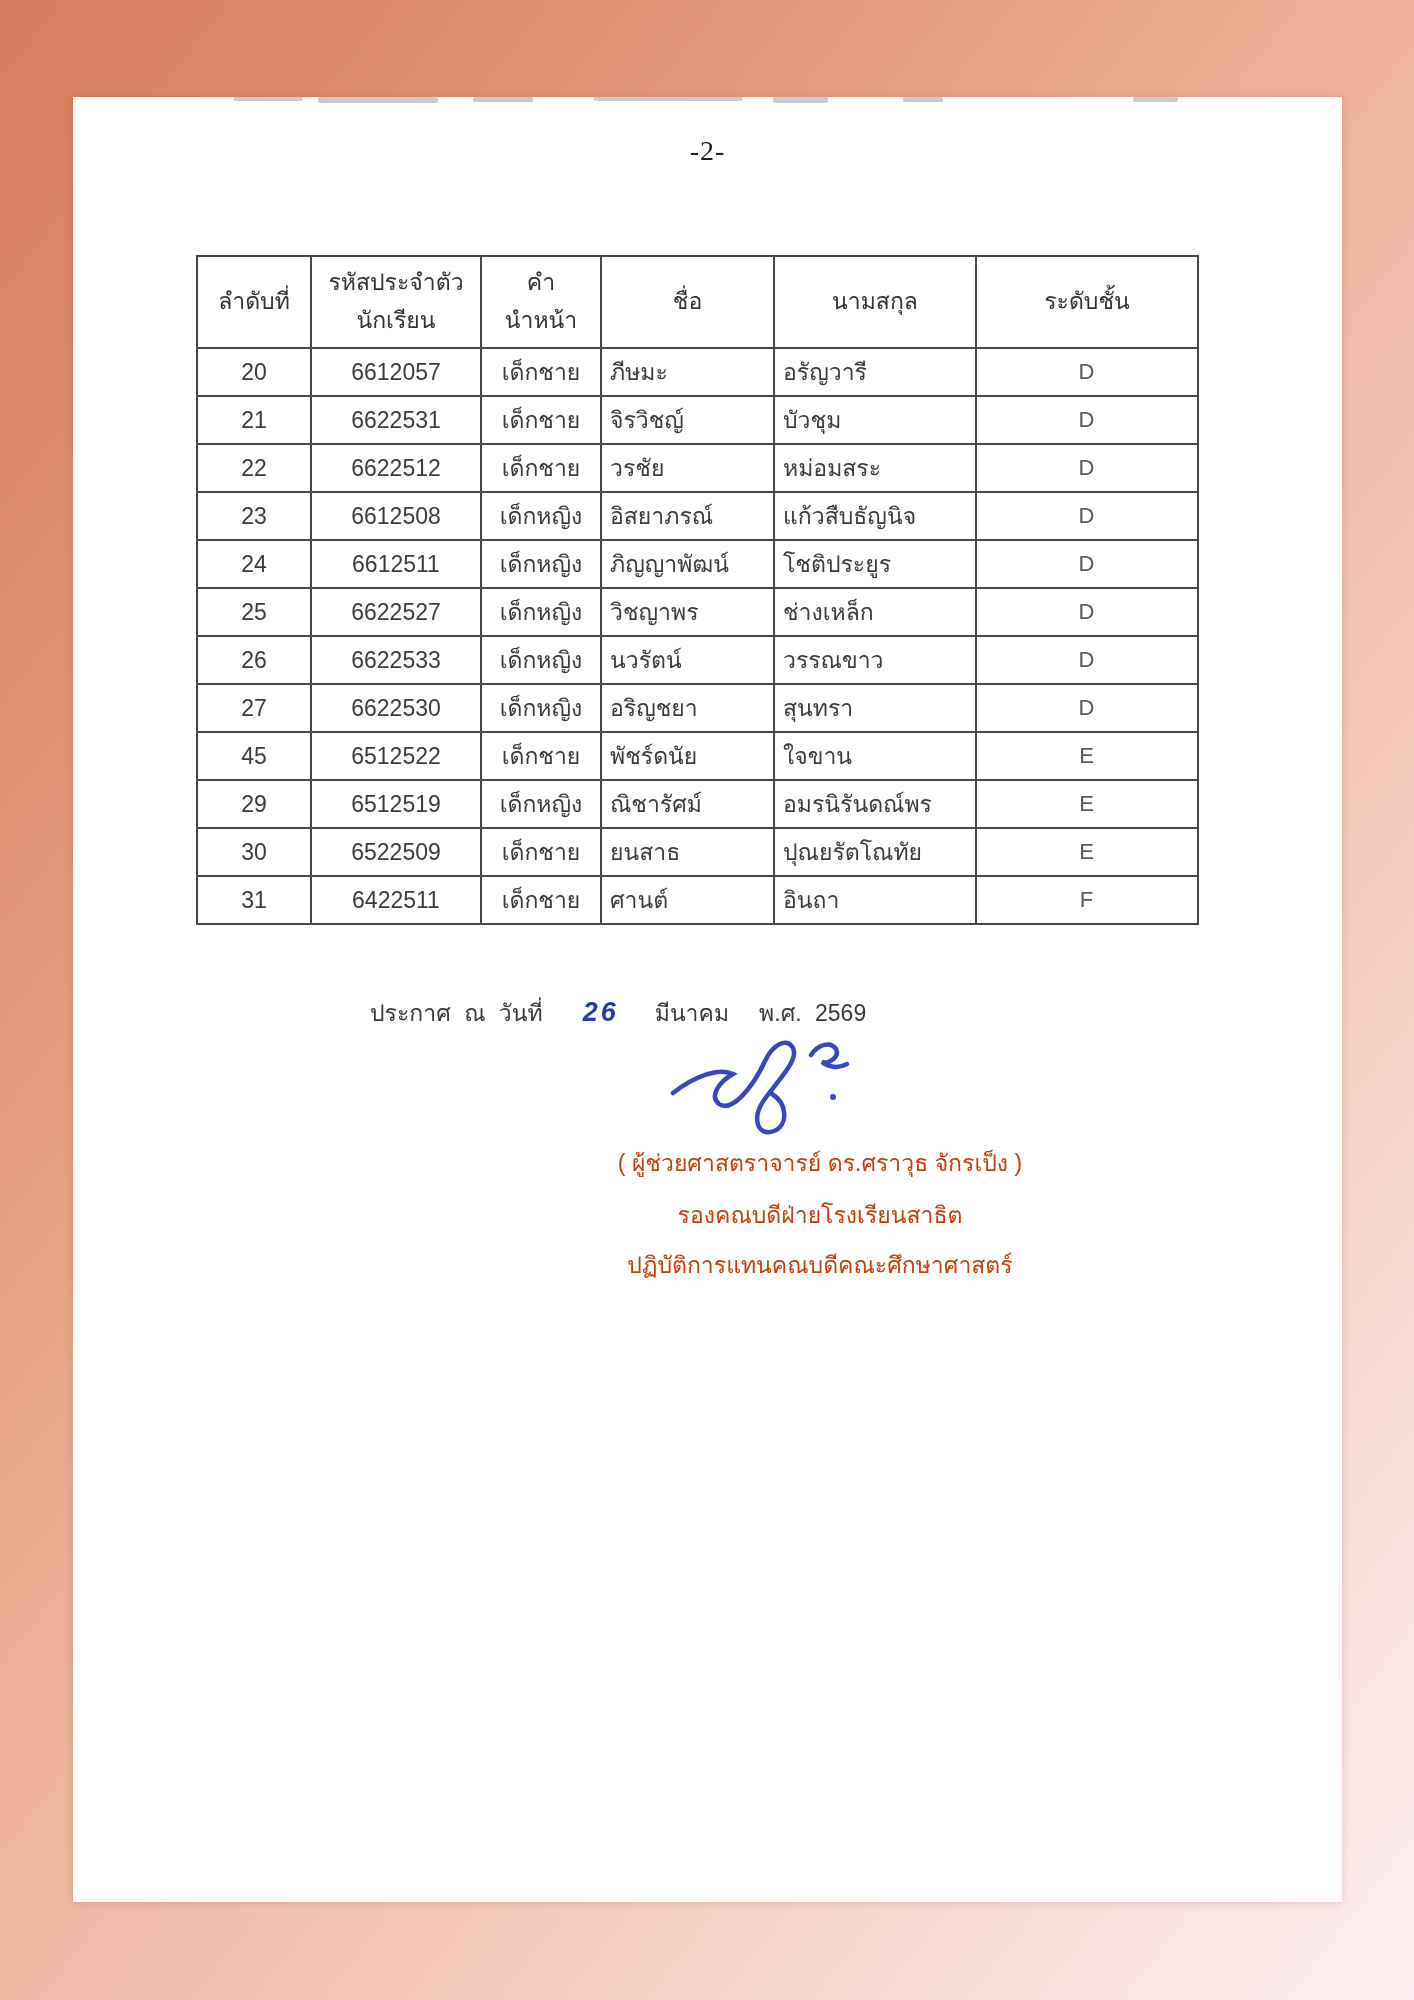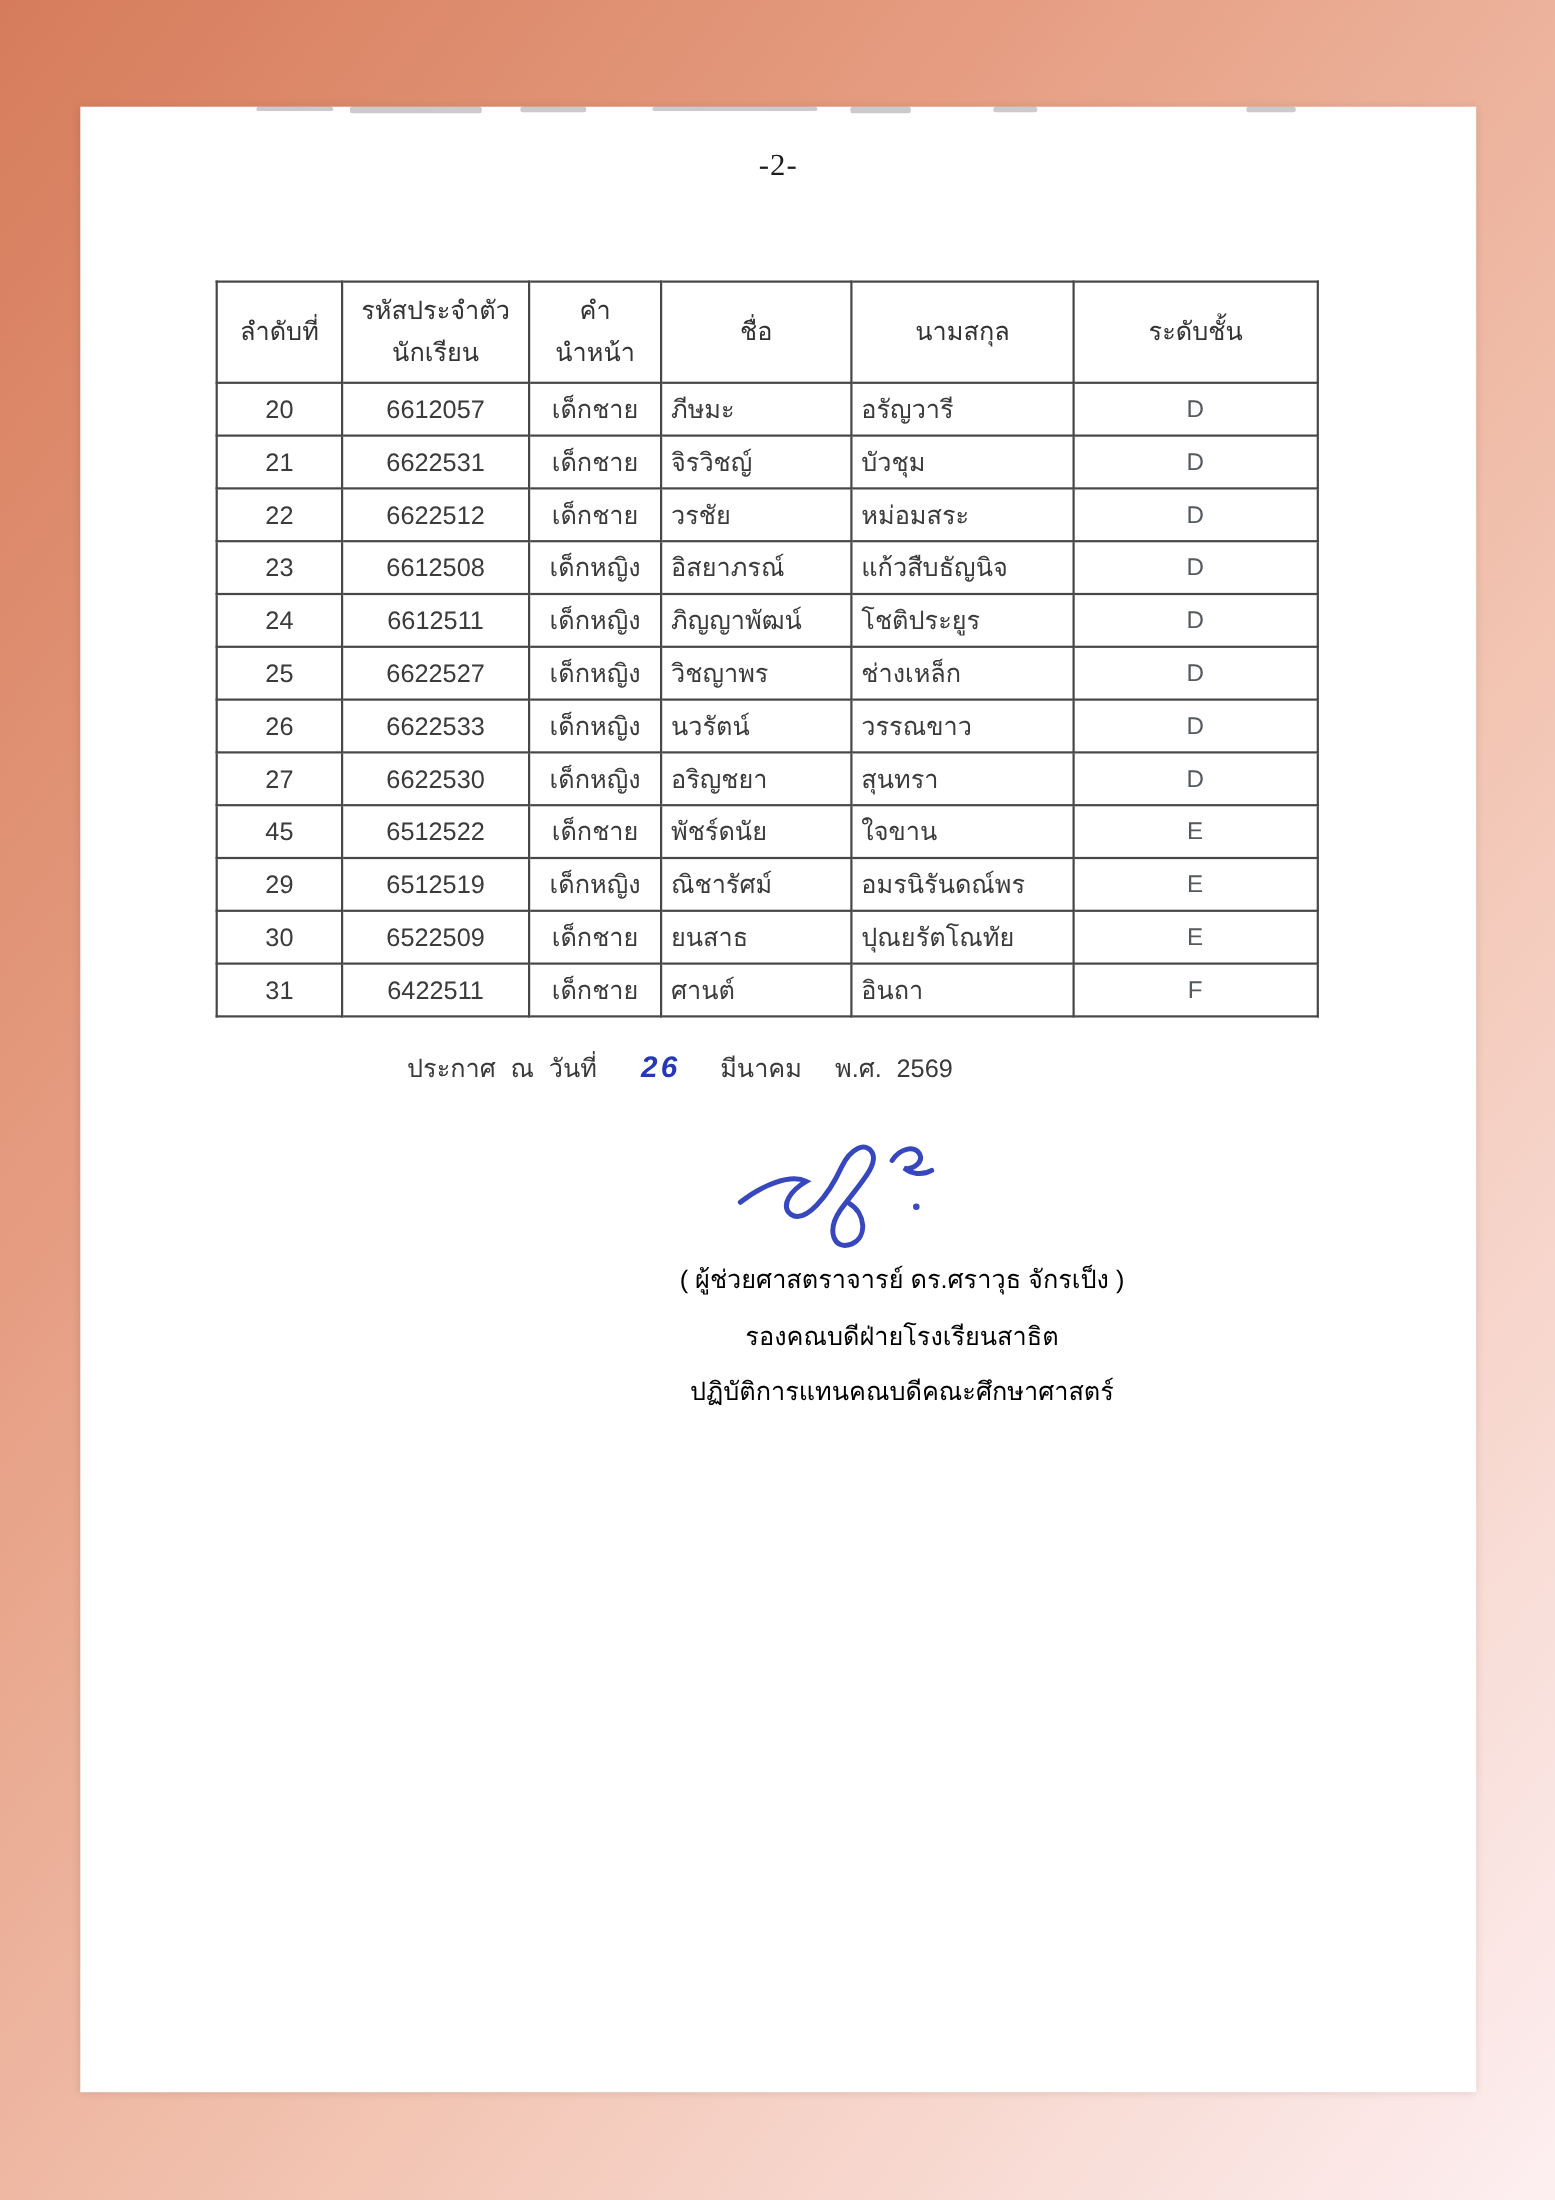--- a/index.html
+++ b/index.html
@@ -66,21 +66,21 @@
   table.students td {
     height: 48px;
     vertical-align: middle;
     text-align: center;
   }
   table.students td.al { text-align: left; padding-left: 8px; }
   table.students td.level { color: #555a5e; font-size: 22px; letter-spacing: 1px; }
   .announce {
     position: absolute;
     left: 297px;
-    top: 856px;
+    top: 898px;
     font-size: 23px;
     color: #3a3a3a;
     word-spacing: 7px;
     white-space: nowrap;
   }
   .announce .day {
     display: inline-block;
     margin: 0 36px 0 40px;
     color: #2637b8;
     font-size: 27px;
@@ -95,21 +95,21 @@
     top: 930px;
     width: 220px;
     height: 118px;
   }
   .sig-block {
     position: absolute;
     left: 492px;
     width: 510px;
     text-align: center;
     font-size: 23px;
-    color: #000000;
+    color: #c2410c;
     white-space: nowrap;
   }
   .sig-name   { top: 1048px; }
   .sig-title1 { top: 1100px; }
   .sig-title2 { top: 1150px; }
 </style>
 </head>
 <body>
 
 <div class="canvas">

